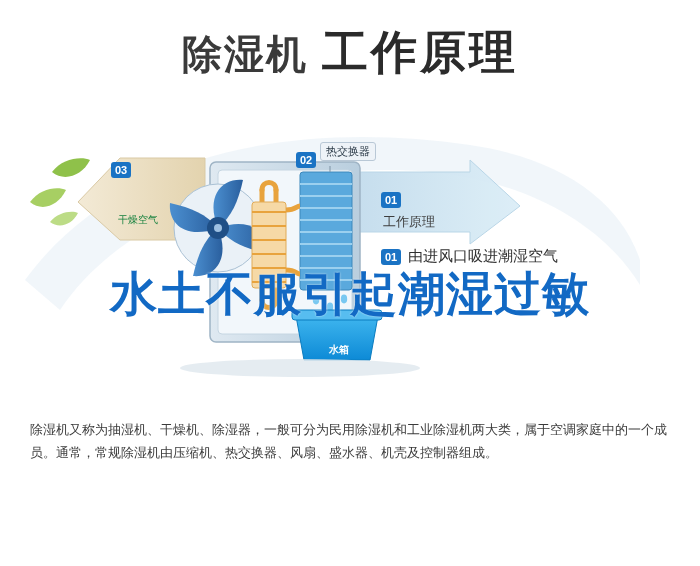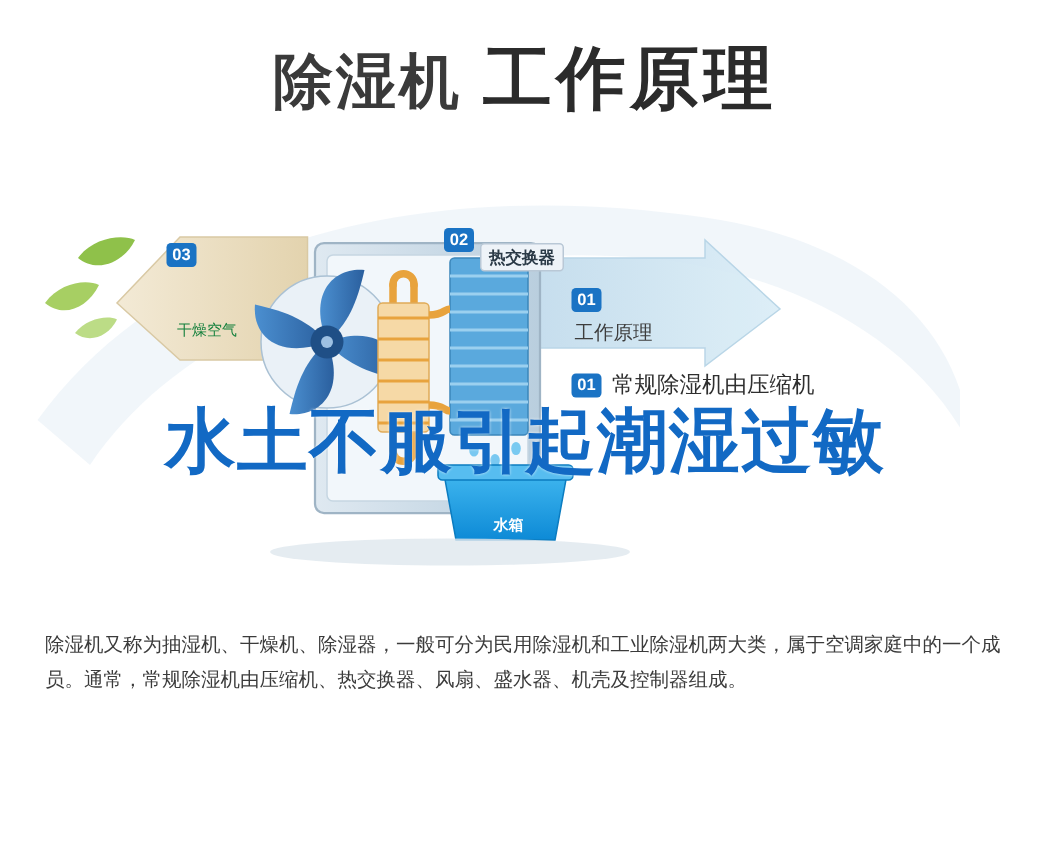--- a/index.html
+++ b/index.html
@@ -39,24 +39,24 @@
     width:20px;height:16px;border-radius:3px;
     background:#1a73c4;color:#fff;
     font-size:11px;line-height:16px;text-align:center;font-weight:bold;
     font-family:"Liberation Sans",sans-serif;
   }
   .badge.b03a{left:111px;top:52px;}
   .badge.b02{left:296px;top:42px;}
   .badge.b01{left:381px;top:82px;}
 
   .chip{
-    position:absolute;left:320px;top:52px;
+    position:absolute;left:320px;top:32px;
     background:#eef3f8;border:1px solid #b9c8d6;border-radius:3px;
     color:#2b3a47;font-size:11px;padding:1px 5px;
-    font-family:"DejaVu Sans",sans-serif;white-space:nowrap;font-weight:bold;
+    font-family:"DejaVu Sans",sans-serif;white-space:nowrap;
   }
 
   .lbl{
     position:absolute;color:#2b2b2b;font-size:13px;white-space:nowrap;
     font-family:"DejaVu Sans","Liberation Sans",sans-serif;
   }
   .lbl.dry{left:118px;top:103px;color:#15803d;font-size:10px;}
   .lbl.wet{left:383px;top:103px;color:#3d3d3d;font-size:13px;}
   .lbl.tank{left:329px;top:233px;color:#ffffff;font-size:10px;font-weight:bold;}
 
@@ -204,21 +204,21 @@
     <div class="badge b01">01</div>
 
     <div class="chip">热交换器</div>
 
     <div class="lbl dry">干燥空气</div>
     <div class="lbl wet">工作原理</div>
     <div class="lbl tank">水箱</div>
 
     <div class="steps">
       <div class="step">
-        <span class="sbadge">01</span><span class="stext">常规除湿机由压缩机</span>
+        <span class="sbadge">01</span><span class="stext">由进风口吸进潮湿空气</span>
       </div>
     </div>
   </div>
 
   <div class="watermark">水土不服引起潮湿过敏</div>
 
   <div class="body-text">
     <p class="para p1">除湿机又称为抽湿机、干燥机、除湿器，一般可分为民用除湿机和工业除湿机两大类，属于空调家庭中的一个成员。通常，常规除湿机由压缩机、热交换器、风扇、盛水器、机壳及控制器组成。</p>
   </div>
 

